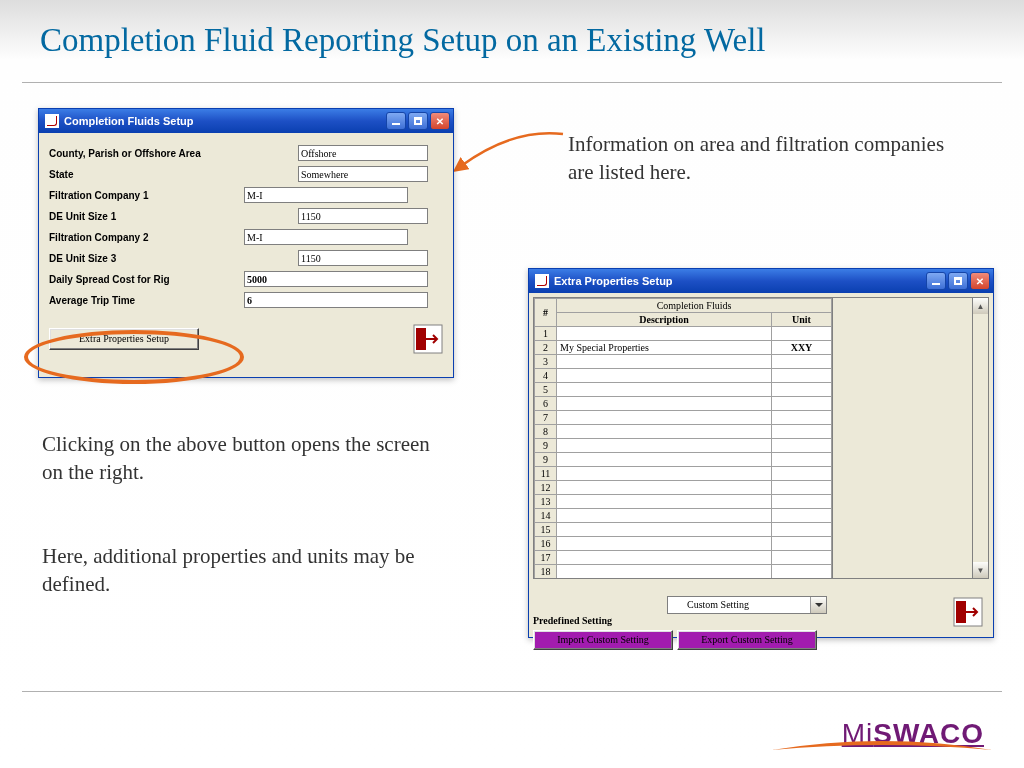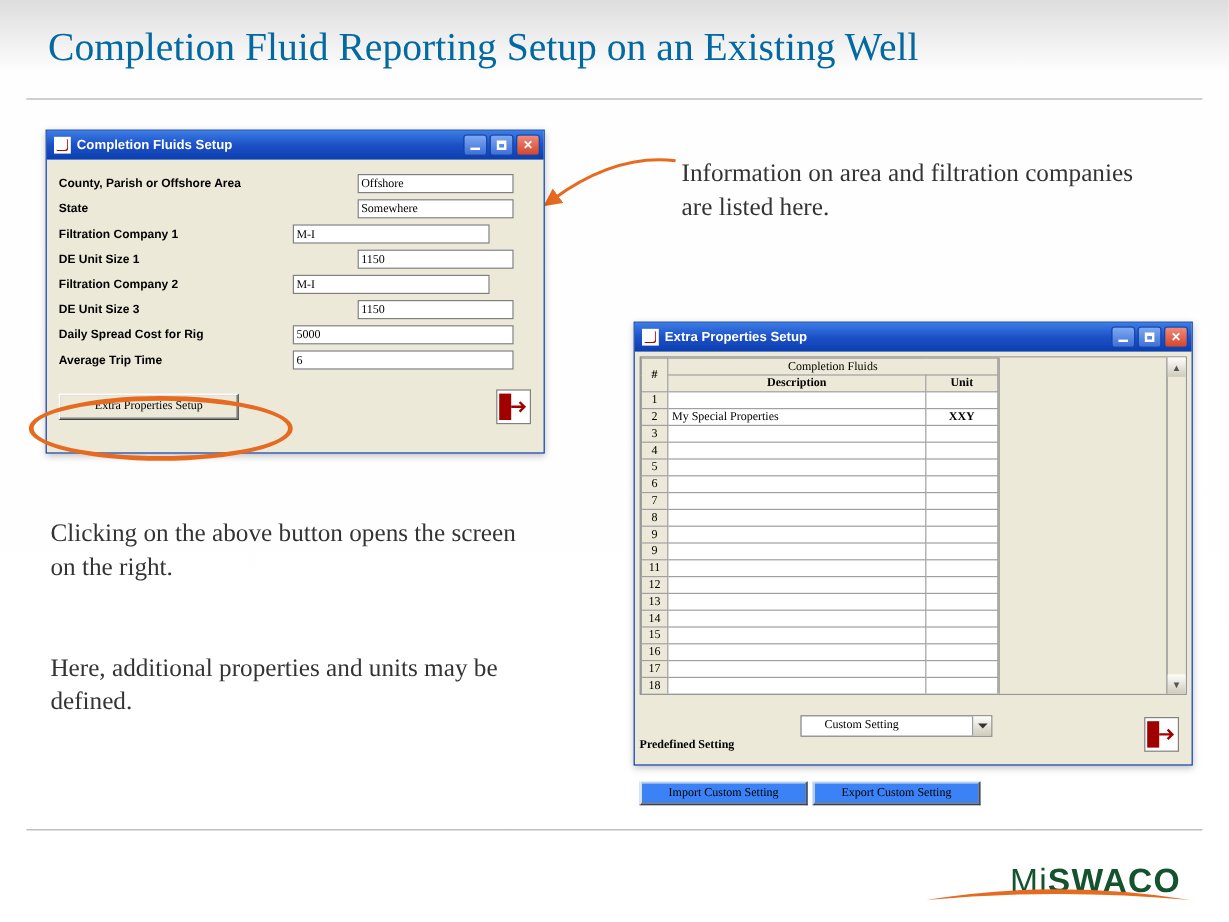--- a/index.html
+++ b/index.html
@@ -109,21 +109,21 @@
   .form-row input {
     font: 10px Tahoma;
     height: 16px;
     border: 1px solid #7f7f7f;
     padding: 0 2px;
     background: #fff;
   }
   .form-row .in-short  { width: 130px; margin-left: 54px; }
   .form-row .in-medium { width: 164px; }
   .form-row .in-num1   { width: 130px; margin-left: 54px; }
-  .form-row .in-num2   { width: 184px; }
+  .form-row .in-num2   { width: 184px; font-weight: bold; }
 
   .extra-btn-row {
     margin-top: 14px;
     display: flex; align-items: center;
     height: 30px;
   }
   .btn-classic {
     font: 10px Tahoma;
     height: 22px;
     padding: 0 10px;
@@ -235,39 +235,39 @@
   .combo .arrow-btn::after {
     content: ""; width: 0; height: 0;
     border-left: 4px solid transparent;
     border-right: 4px solid transparent;
     border-top: 4px solid #333;
   }
   .btn-small {
     font: 10px Tahoma;
     height: 20px; width: 140px;
     text-align: center; line-height: 18px;
-    background: #3b82f6;
+    background: #a21caf;
     border: 1px solid #000;
     border-top-color: #fff; border-left-color: #fff;
     border-right-color: #404040; border-bottom-color: #404040;
     box-shadow: inset -1px -1px 0 #808080, inset 1px 1px 0 #dfdfdf;
-    margin-top: 21px;
   }
   .settings-row2 { width: 100%; display: flex; gap: 4px; }
   .win2 .exit-icon { position: absolute; right: 10px; bottom: 10px; }
 
   
   .logo {
     position: absolute;
     right: 40px; bottom: 18px;
     font-family: Arial, sans-serif;
     font-weight: 900;
     font-size: 28px;
     letter-spacing: 1px;
-    color: #14532d;
+    color: #701a75;
+    text-decoration: underline;
   }
   .logo .thin { font-weight: 300; }
   .logo-swoosh {
     position: absolute;
     right: 32px; bottom: 10px;
     width: 220px; height: 20px;
     pointer-events: none;
   }
 </style>
 </head>

